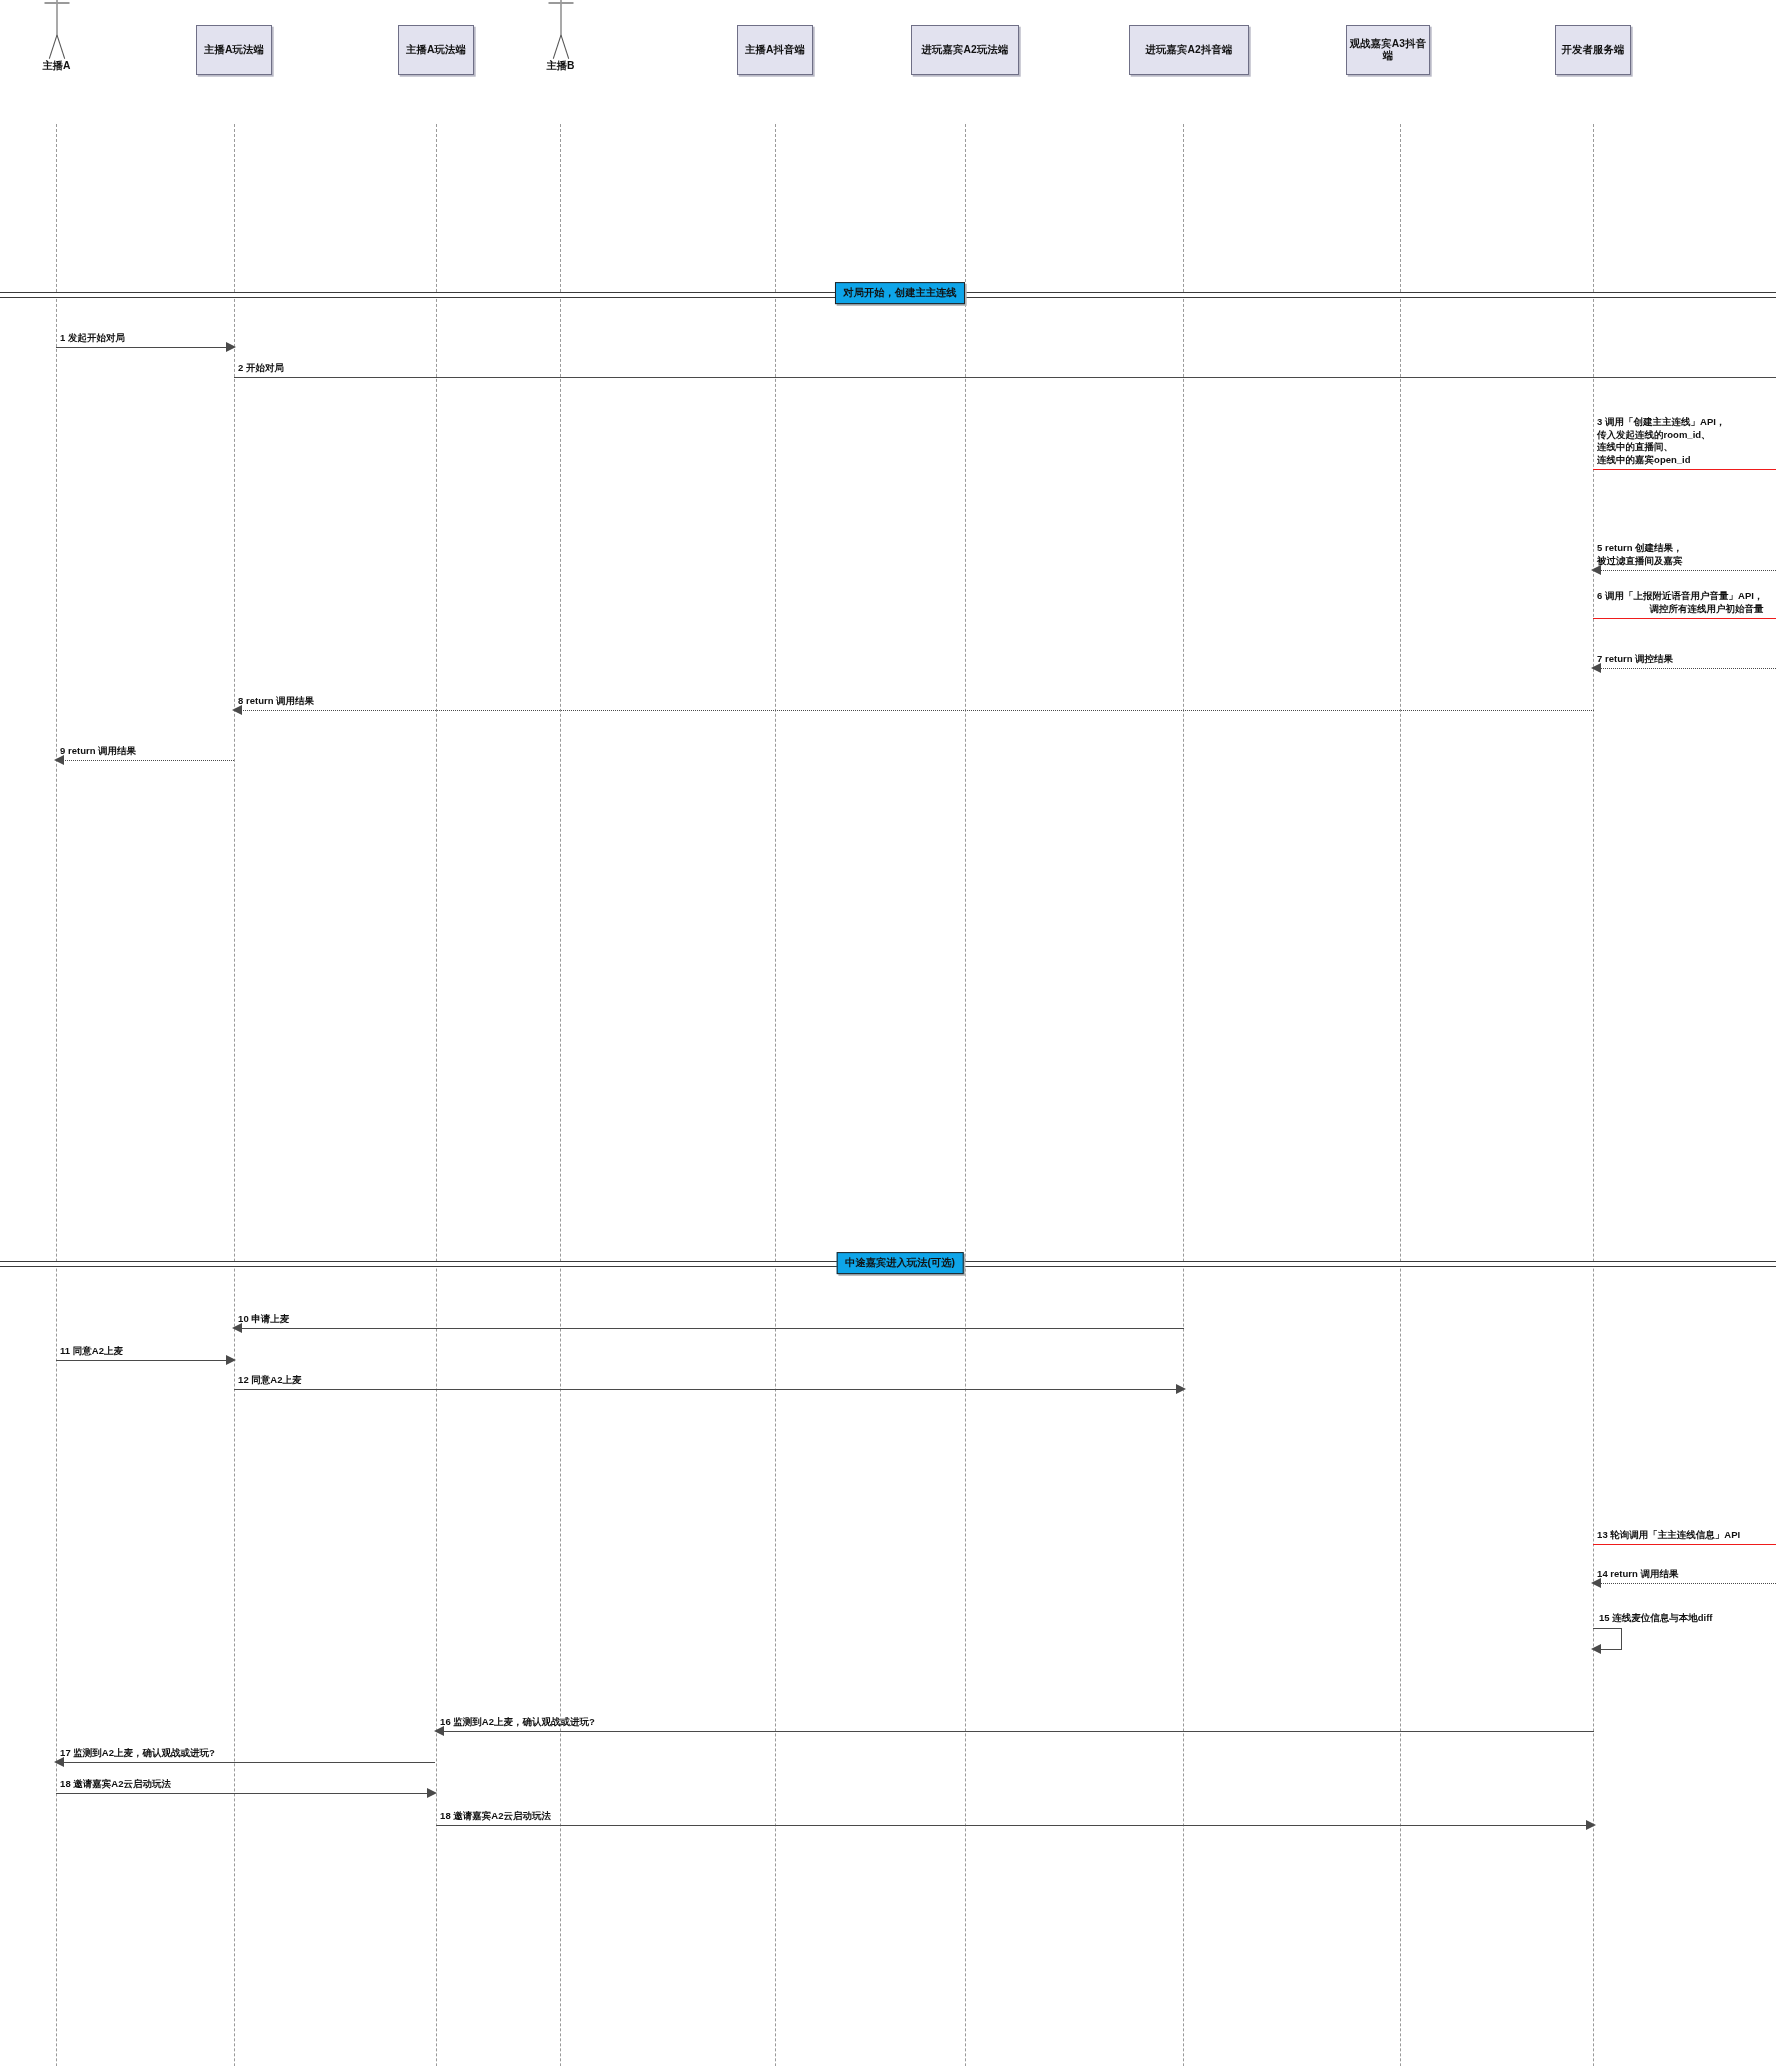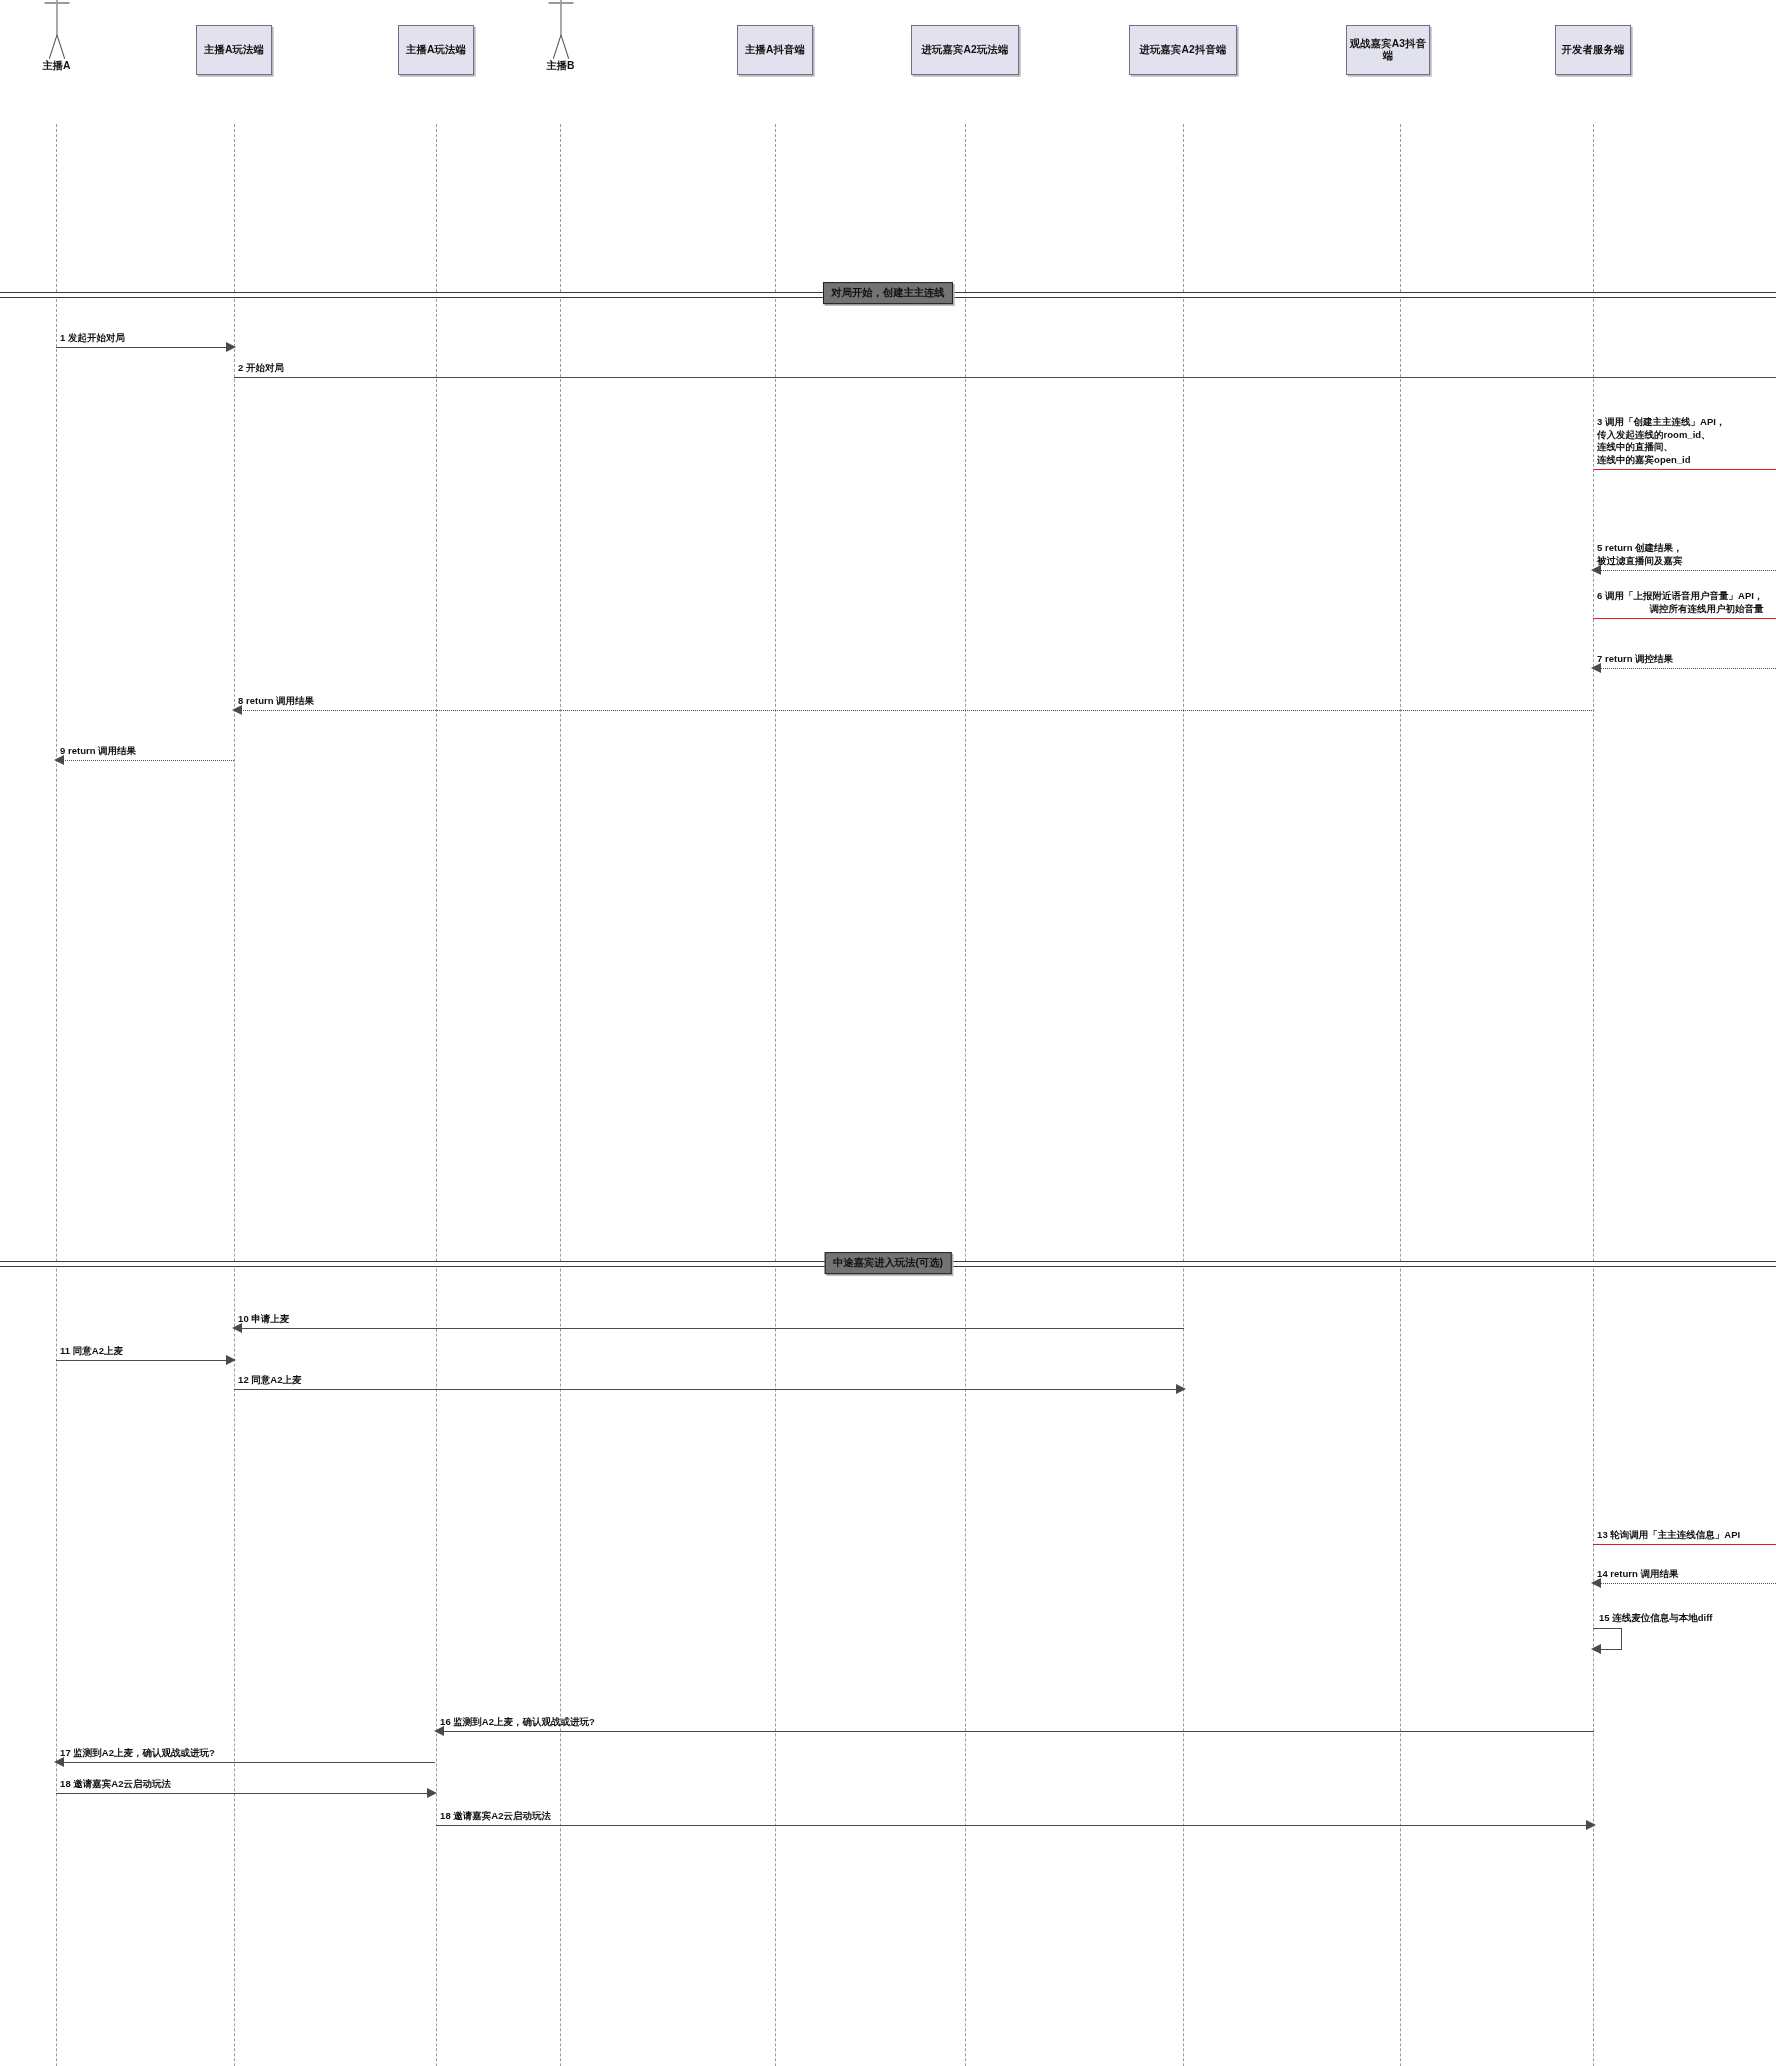--- a/index.html
+++ b/index.html
@@ -23,24 +23,24 @@
       top:43px;width:25px;height:0;border-top:2.1px solid #9a9a9a;}
   .actor .legL,.actor .legR{position:absolute;top:76px;width:0;height:25px;border-left:0.8px solid #555;}
   .actor .legL{left:50%;transform:translateX(-50%) rotate(18deg);transform-origin:top center;}
   .actor .legR{left:50%;transform:translateX(-50%) rotate(-18deg);transform-origin:top center;}
   .actor .alabel{position:absolute;top:100px;left:50%;transform:translateX(-50%);
       white-space:nowrap;font-size:10.3px;font-weight:bold;}
 
   
   .divider{position:absolute;left:0;width:1777px;height:0;
       border-top:1.7px solid #3b3b3b;border-bottom:1.7px solid #3b3b3b;height:3.7px;background:#fff;}
-  .divlabel{position:absolute;background:#737373;border:1.7px solid #222;
+  .divlabel{position:absolute;background:#0ea5e9;border:1.7px solid #222;
       box-shadow:1.7px 1.7px 0 #b0b0b0;
       font-size:10.3px;font-weight:bold;padding:2.9px 7.4px;white-space:nowrap;
-      transform:translate(-50%,-50%);}
+      transform:translate(-50%,-50%);margin-left:12px;}
 
   
   .msg{position:absolute;height:0;}
   .msg .line{position:absolute;left:0;top:0;width:100%;height:0;}
   .solid  .line{border-top:1.7px solid #4a4a4a;}
   .dotted .line{border-top:1.7px dotted #4a4a4a;}
   .red .line{border-top:1.7px solid #ef1b1b;}
   .msg .head{position:absolute;top:-5.4px;width:0;height:0;}
   .msg.r .head{right:-1.7px;border-left:10.7px solid #4a4a4a;border-top:5.4px solid transparent;border-bottom:5.4px solid transparent;}
   .msg.l .head{left:-1.7px;border-right:10.7px solid #4a4a4a;border-top:5.4px solid transparent;border-bottom:5.4px solid transparent;}
@@ -78,21 +78,21 @@
       <div class="legL"></div>
       <div class="legR"></div>
       <div class="alabel">主播B</div>
     </div>
     <div class="pbox" style="left: 737px; top: 25px; width: 76px; height: 50px;">
       <span>主播A抖音端</span>
     </div>
     <div class="pbox" style="left: 911px; top: 25px; width: 108px; height: 50px;">
       <span>进玩嘉宾A2玩法端</span>
     </div>
-    <div class="pbox" style="left: 1129px; top: 25px; width: 108px; height: 50px;">
+    <div class="pbox" style="left: 1129px; top: 25px; width: 120px; height: 50px;">
       <span>进玩嘉宾A2抖音端</span>
     </div>
     <div class="pbox" style="left: 1346px; top: 25px; width: 84px; height: 50px;">
       <span>观战嘉宾A3抖音端</span>
     </div>
     <div class="pbox" style="left: 1555px; top: 25px; width: 76px; height: 50px;">
       <span>开发者服务端</span>
     </div>
     <div class="lifeline" style="left: 56px;"></div>
     <div class="lifeline" style="left: 234px;"></div>

